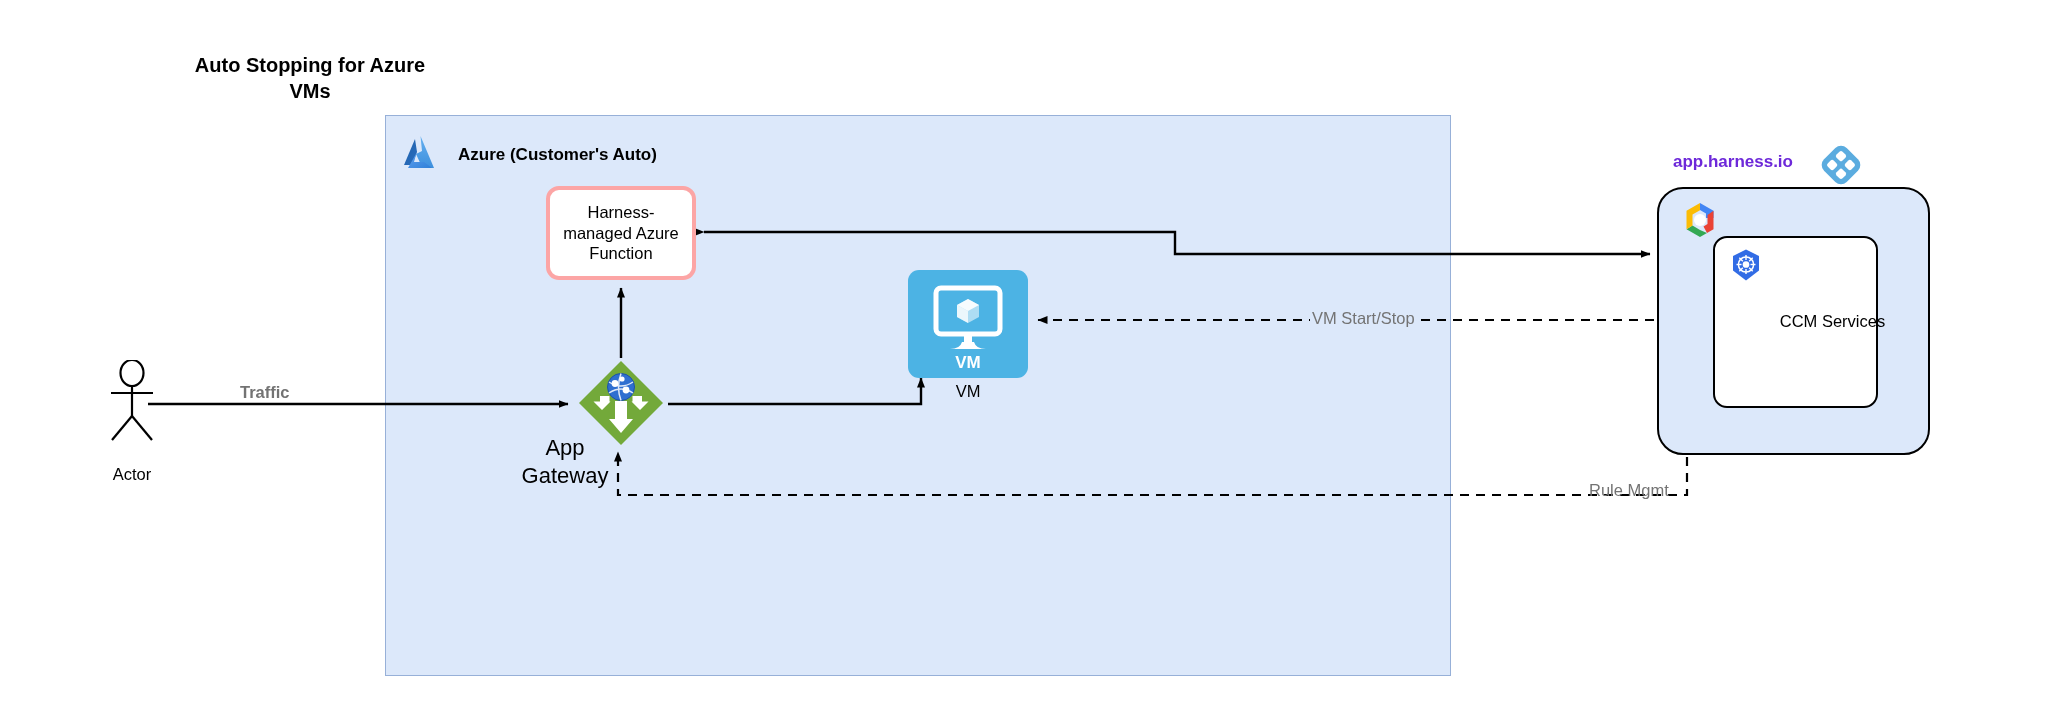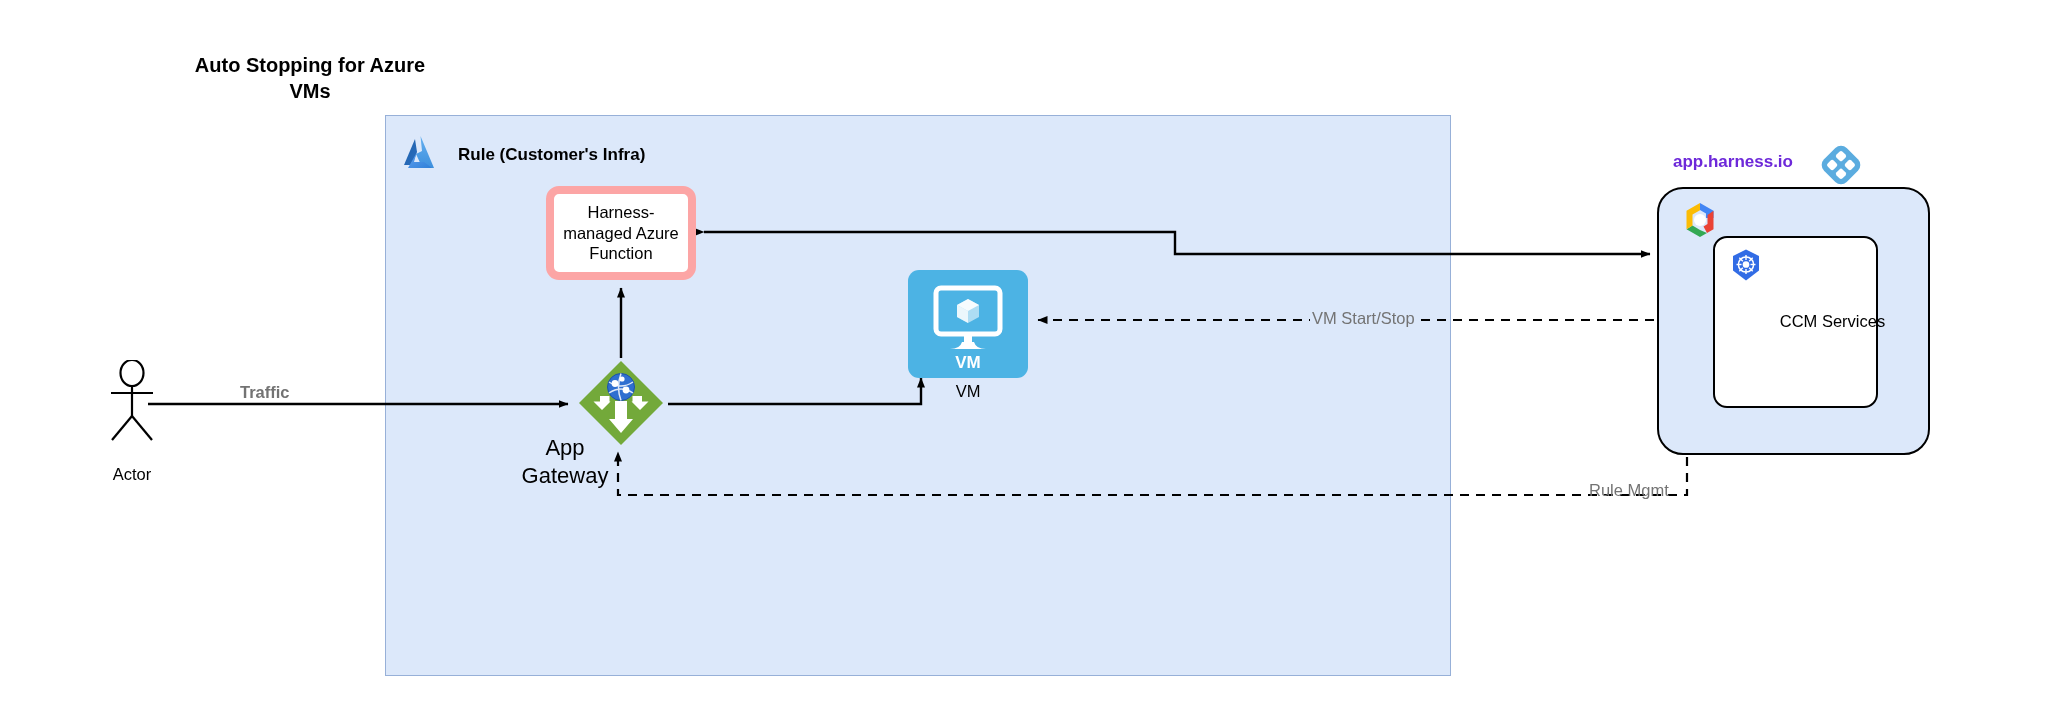--- a/index.html
+++ b/index.html
@@ -60,21 +60,21 @@
     height: 44px;
   }
 
   
   #harness-function-box {
     left: 546px;
     top: 186px;
     width: 150px;
     height: 94px;
     background: #ffffff;
-    border: 8px solid #fca5a5;
+    border: 4px solid #fca5a5;
     border-radius: 13px;
     box-sizing: border-box;
     display: flex;
     align-items: center;
     justify-content: center;
   }
   #harness-function-label {
     font-size: 16.5px;
     color: #000000;
     text-align: center;
@@ -269,21 +269,21 @@
           <stop offset="0" stop-color="#64b0f0"></stop>
             <stop offset="1" stop-color="#3d8fdd"></stop>
         </linearGradient>
       </defs>
       <path d="M22.5 4 L36 36 L24.5 36 L18 22 L24 19 Z" fill="url(#azg3)"></path>
       <path d="M17 7 L6 33 L14 33 L19 20 Z" fill="url(#azg2)"></path>
       <path d="M18.5 21 L10 36 L34 36 L26 30 L16 30 Z" fill="url(#azg1)"></path>
     </svg>
   </div>
 
-  <div class="abs" id="azure-container-label">Rule (Customer's Infra)</div>
+  <div class="abs" id="azure-container-label">Azure (Customer's Auto)</div>
 
   <div class="abs" id="harness-function-box">
     <div id="harness-function-label">Harness-
 managed Azure
 Function</div>
   </div>
 
   <div class="abs" id="app-gateway-icon">
     <svg viewBox="0 0 86 86" width="86" height="86">
       <path d="M43 1 L85 43 L43 85 L1 43 Z" fill="#73a93a"></path>

